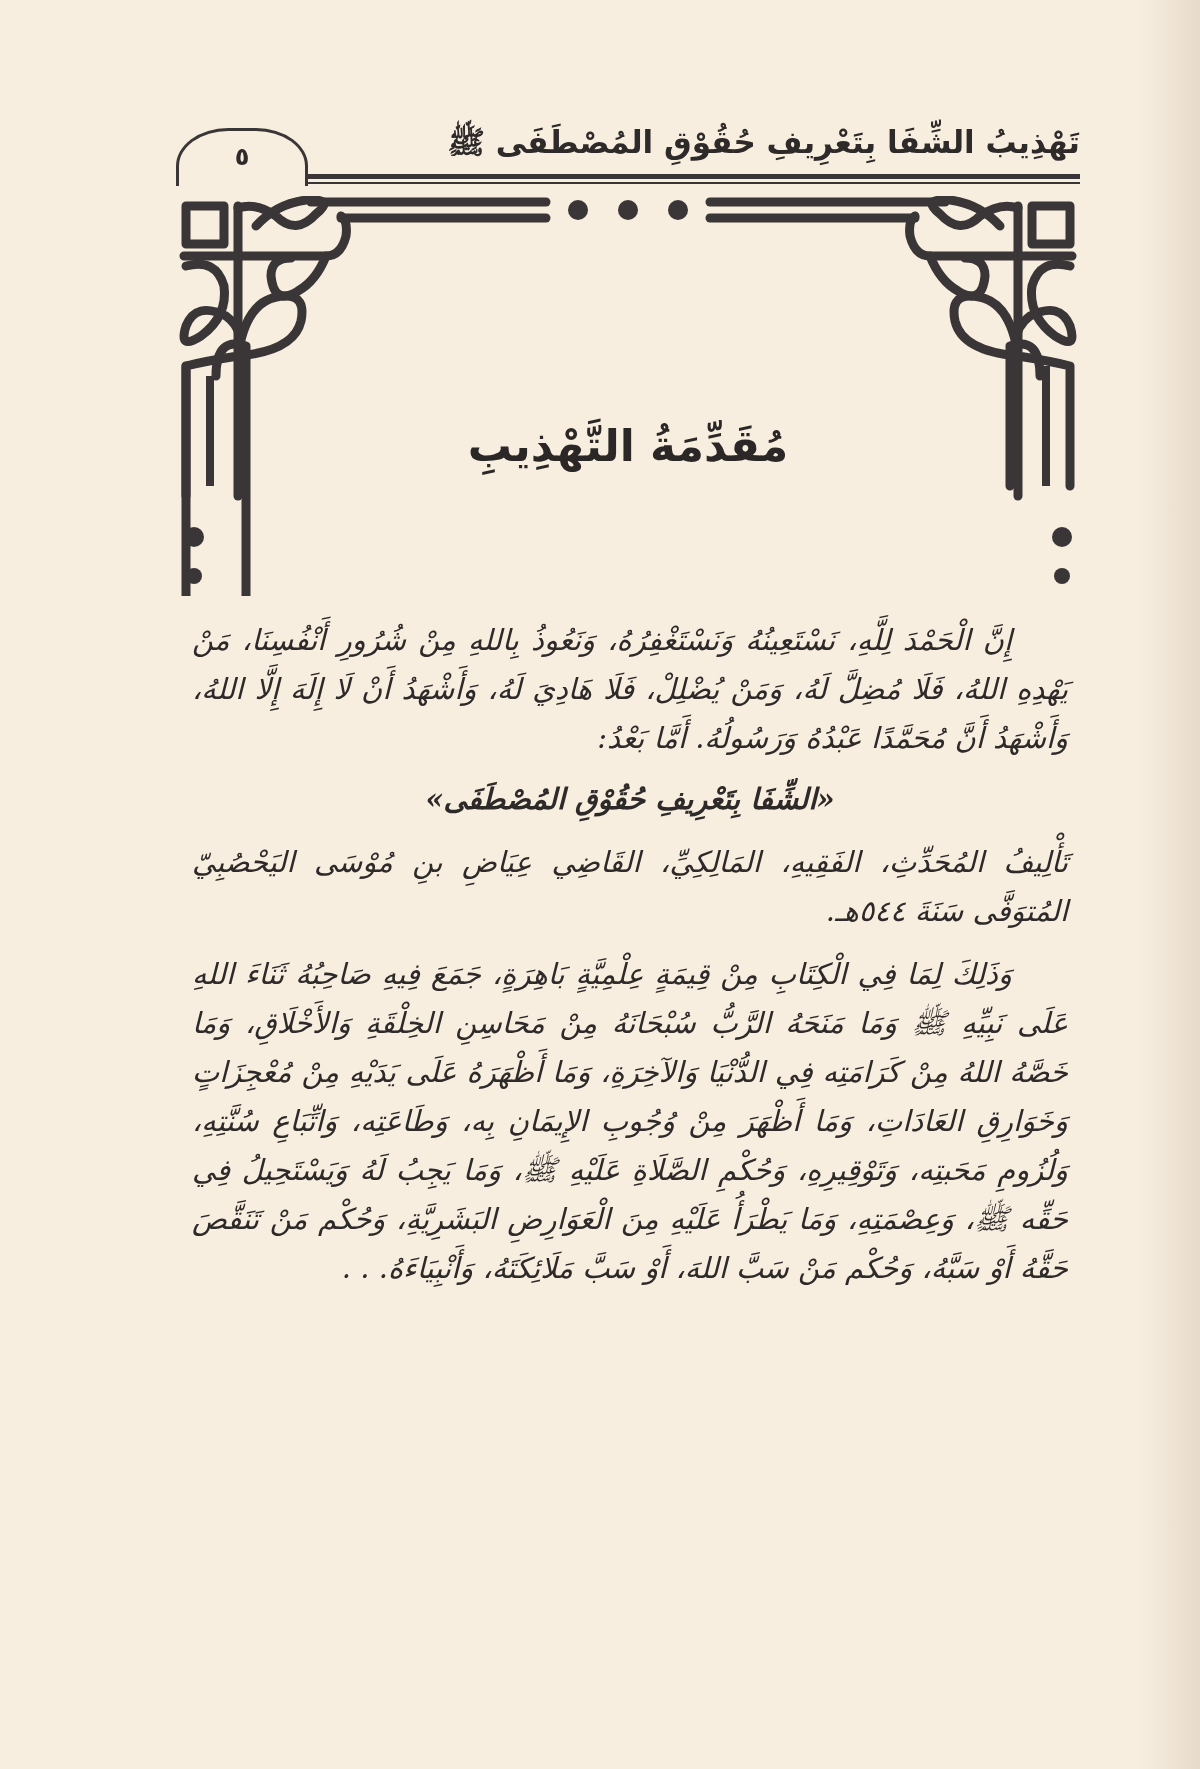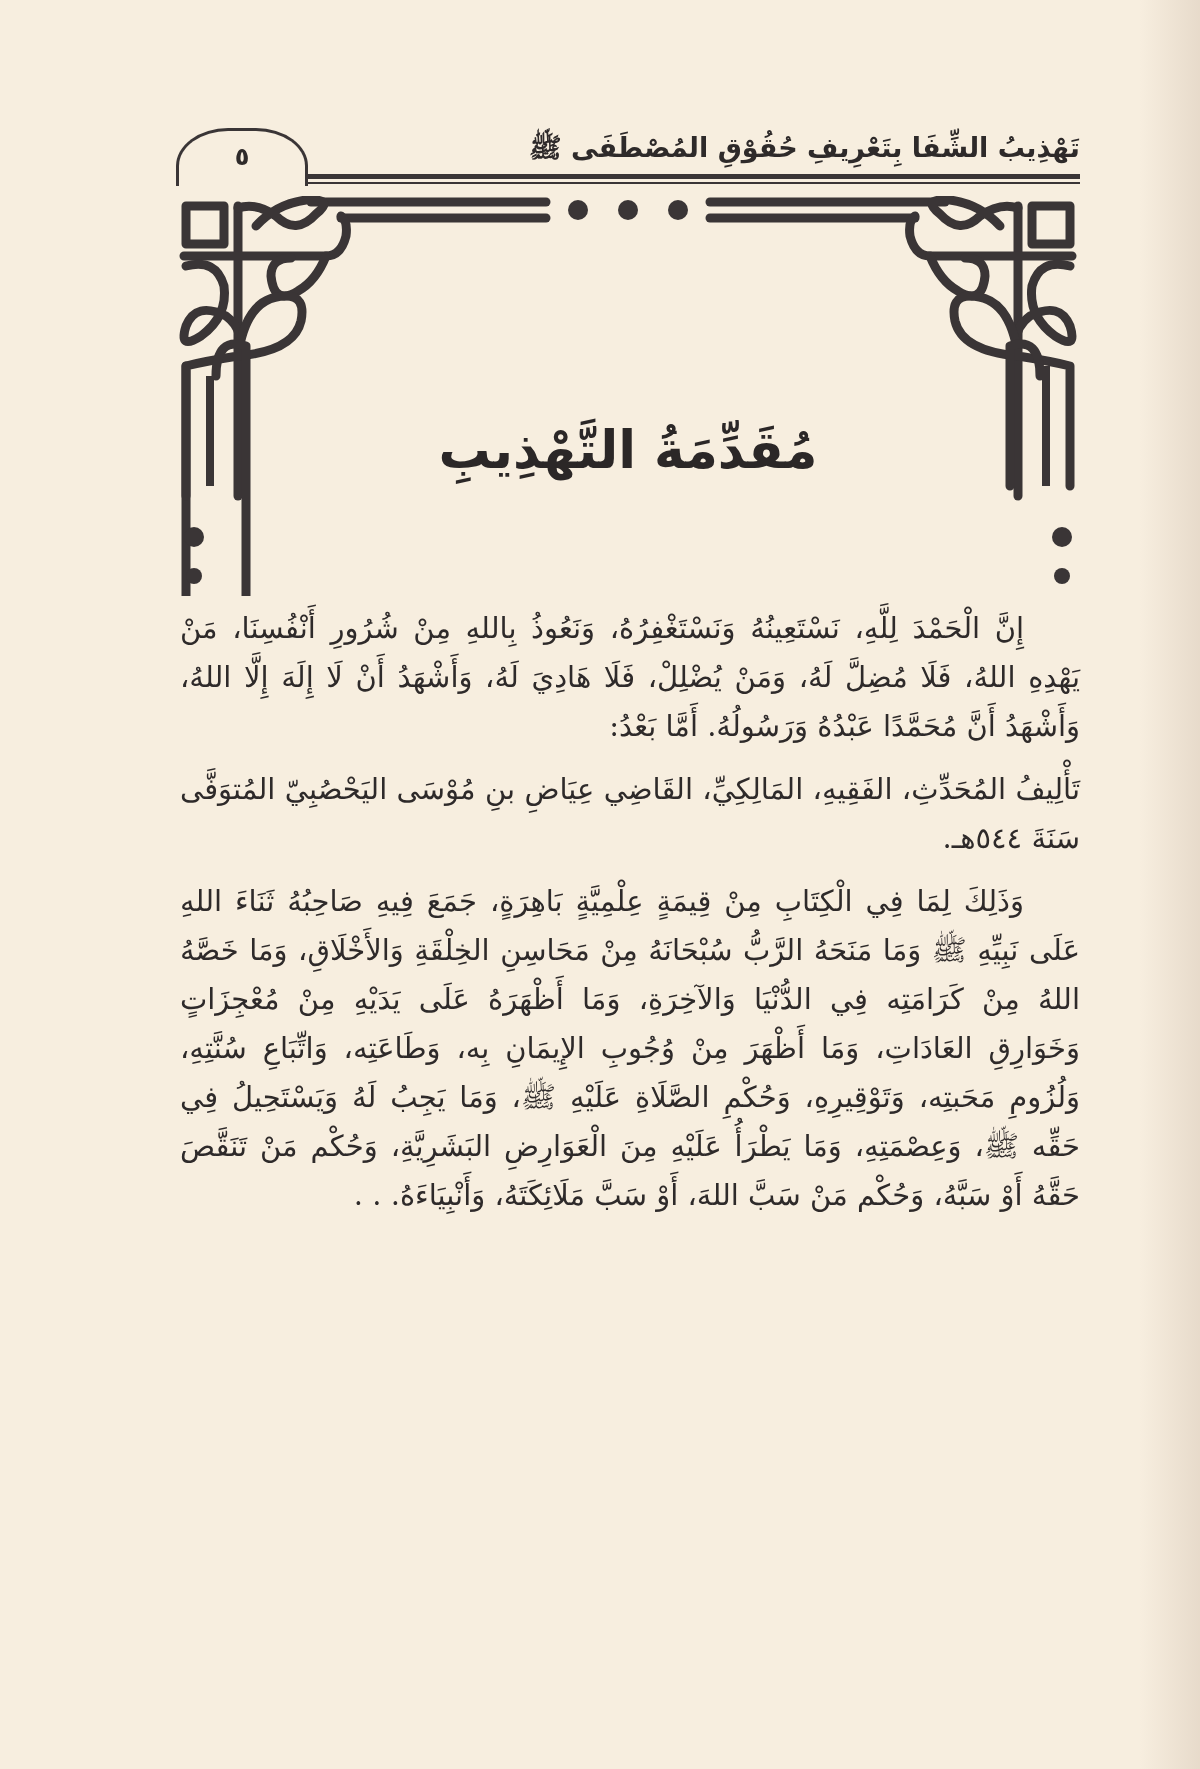--- a/index.html
+++ b/index.html
@@ -22,44 +22,44 @@
     position: absolute; left: 0; top: 8px; width: 132px; height: 58px;
     border: 3px solid #3a3536; border-bottom: none;
     border-radius: 52px 52px 0 0 / 38px 38px 0 0;
     box-sizing: border-box; background: transparent;
   }
   .page-num {
     position: absolute; left: 0; right: 0; top: 12px; text-align: center;
     font-size: 24px; font-weight: bold; direction: rtl;
   }
   .header-title {
-    position: absolute; right: 0; top: 11px; direction: rtl;
-    font-size: 27px; font-weight: bold; white-space: nowrap; color: #2e2a2a;
+    position: absolute; right: 0; top: 4px; direction: rtl;
+    font-size: 31px; font-weight: bold; white-space: nowrap; color: #2e2a2a;
   }
   .header-rule-thick {
     position: absolute; left: 132px; right: 0; top: 54px; height: 5px; background: #3a3536;
   }
   .header-rule-thin {
     position: absolute; left: 132px; right: 0; top: 62px; height: 2px; background: #3a3536;
   }
   
   .frame { position: absolute; left: 176px; top: 196px; width: 904px; height: 400px; }
   .frame svg { width: 904px; height: 400px; display: block; }
   .chapter-title {
     position: absolute; left: 176px; width: 904px; top: 420px; text-align: center;
-    direction: rtl; font-size: 52px; font-weight: bold; color: #2b2727;
+    direction: rtl; font-size: 44px; font-weight: bold; color: #2b2727;
   }
   
   .body-text {
     position: absolute; left: 180px; width: 900px; top: 604px;
     direction: rtl; text-align: justify; text-align-last: right;
     font-family: "DejaVu Serif", "Liberation Serif", serif;
     font-size: 29px; line-height: 49px; color: #2e2a2a;
   }
-  .para { margin: 0; }
+  .para { margin: 12px; font-style: italic; }
   .indent { text-indent: 56px; }
   .gap { margin-top: 14px; }
   .centered { text-align: center; text-align-last: center; }
   .quote { font-weight: bold; }
 </style>
 </head>
 <body>
 
 <div class="page-shadow"></div>
 
@@ -117,15 +117,16 @@
       <circle cx="886" cy="341" r="10"></circle>
       <circle cx="886" cy="380" r="8"></circle>
     </g>
   </svg>
 </div>
 
 <div class="chapter-title">مُقَدِّمَةُ التَّهْذِيبِ</div>
 
 <div class="body-text">
   <p class="para indent">إِنَّ الْحَمْدَ لِلَّهِ، نَسْتَعِينُهُ وَنَسْتَغْفِرُهُ، وَنَعُوذُ بِاللهِ مِنْ شُرُورِ أَنْفُسِنَا، مَنْ يَهْدِهِ اللهُ، فَلَا مُضِلَّ لَهُ، وَمَنْ يُضْلِلْ، فَلَا هَادِيَ لَهُ، وَأَشْهَدُ أَنْ لَا إِلَهَ إِلَّا اللهُ، وَأَشْهَدُ أَنَّ مُحَمَّدًا عَبْدُهُ وَرَسُولُهُ. أَمَّا بَعْدُ:</p>
+  <p class="para centered quote">«الشِّفَا بِتَعْرِيفِ حُقُوْقِ المُصْطَفَى»</p>
   <p class="para gap">تَأْلِيفُ المُحَدِّثِ، الفَقِيهِ، المَالِكِيِّ، القَاضِي عِيَاضِ بنِ مُوْسَى اليَحْصُبِيّ المُتوَفَّى سَنَةَ ٥٤٤هـ.</p>
   <p class="para indent gap">وَذَلِكَ لِمَا فِي الْكِتَابِ مِنْ قِيمَةٍ عِلْمِيَّةٍ بَاهِرَةٍ، جَمَعَ فِيهِ صَاحِبُهُ ثَنَاءَ اللهِ عَلَى نَبِيِّهِ ﷺ وَمَا مَنَحَهُ الرَّبُّ سُبْحَانَهُ مِنْ مَحَاسِنِ الخِلْقَةِ وَالأَخْلَاقِ، وَمَا خَصَّهُ اللهُ مِنْ كَرَامَتِه فِي الدُّنْيَا وَالآخِرَةِ، وَمَا أَظْهَرَهُ عَلَى يَدَيْهِ مِنْ مُعْجِزَاتٍ وَخَوَارِقِ العَادَاتِ، وَمَا أَظْهَرَ مِنْ وُجُوبِ الإِيمَانِ بِه، وَطَاعَتِه، وَاتِّبَاعِ سُنَّتِهِ، وَلُزُومِ مَحَبتِه، وَتَوْقِيرِهِ، وَحُكْمِ الصَّلَاةِ عَلَيْهِ ﷺ، وَمَا يَجِبُ لَهُ وَيَسْتَحِيلُ فِي حَقِّه ﷺ، وَعِصْمَتِهِ، وَمَا يَطْرَأُ عَلَيْهِ مِنَ الْعَوَارِضِ البَشَرِيَّةِ، وَحُكْم مَنْ تَنَقَّصَ حَقَّهُ أَوْ سَبَّهُ، وَحُكْم مَنْ سَبَّ اللهَ، أَوْ سَبَّ مَلَائِكَتَهُ، وَأَنْبِيَاءَهُ. . .</p>
 </div>
 
 </body></html>

